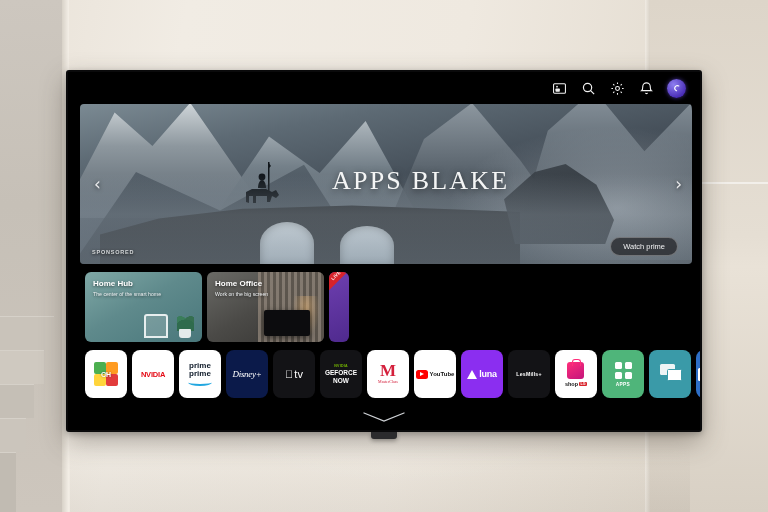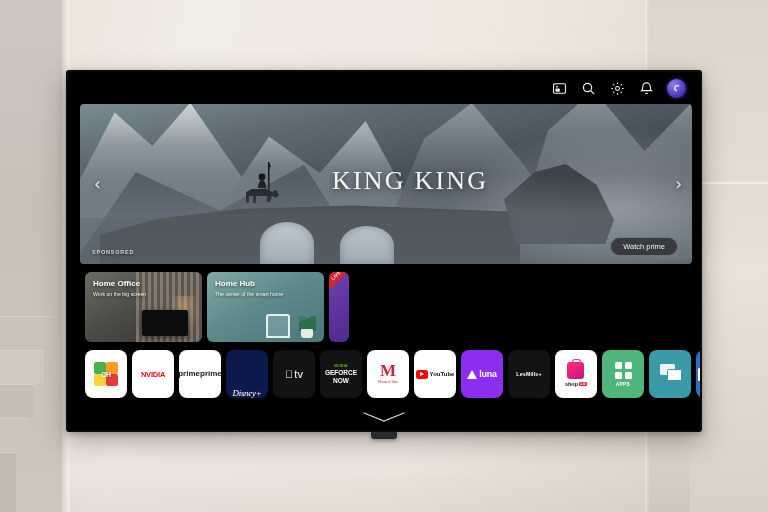--- a/index.html
+++ b/index.html
@@ -313,23 +313,23 @@
   .ch-sq.o { right:0; top:0; background:#ff9b21; }
   .ch-sq.y { left:0; bottom:0; background:#ffd43b; }
   .ch-sq.r { right:0; bottom:0; background:#e23b3b;
     display:flex; align-items:center; justify-content:center; }
   .ch-lbl { position:absolute; left:50%; top:50%; transform:translate(-50%,-50%);
     font-size:7px; font-weight:bold; color:#fff; text-shadow:0 0 2px rgba(0,0,0,.5); }
 
   .nf { color:#e50914; font-size:7.5px; font-weight:bold; letter-spacing:-.2px; }
   .pv { color:#0f1b2a; font-size:8px; font-weight:bold; line-height:1; text-align:center; }
   .pv-smile { width:24px; height:7px; border-bottom:2px solid #22a7e0; border-radius:0 0 50% 50%; margin-top:1px; }
-  .app.prime-bg { background:#fff; flex-direction:row; }
-
-  .app.disney { background:#0b1a4a;align-items:flex-end; }
+  .app.prime-bg { background:#fff; flex-direction:column; }
+
+  .app.disney { background:#0b1a4a; }
   .disney-txt { color:#fff; font-family:"Liberation Serif", serif; font-style:italic;
     font-size:9px; letter-spacing:-.3px; }
 
   .atv { color:#fff; font-size:11px; display:flex; align-items:center; gap:1px; }
 
   .gfn { color:#fff; font-size:6.5px; font-weight:bold; text-align:center; line-height:1.12; }
   .gfn-nv { color:#76b900; font-size:3.6px; letter-spacing:.2px; margin-bottom:1px; }
 
   .mc { text-align:center; }
   .mc-m { color:#d4203c; font-family:"Liberation Serif", serif; font-size:17px; font-weight:bold; line-height:.85; }
@@ -459,46 +459,46 @@
             <path d="M36 0 l3 4 l-3 3z"></path>
           </g>
         </svg>
       </div>
 
       <div class="haze"></div>
 
       <div class="hero-arrow left">‹</div>
       <div class="hero-arrow right">›</div>
 
-      <div id="hero-title">KING KING</div>
+      <div id="hero-title">APPS BLAKE</div>
       <div id="sponsored">SPONSORED</div>
       <div id="watch-more">Watch prime</div>
     </div>
 
     <div id="cards">
 
 
 
+
+      <div class="card c-hub">
+        <div class="hb-chair"></div>
+        <div class="hb-plant">
+          <div class="hb-leaf"></div>
+          <div class="hb-pot"></div>
+        </div>
+        <div class="card-title">Home Hub</div>
+        <div class="card-sub">The center of the smart home</div>
+      </div>
 
       <div class="card c-office">
         <div class="of-blinds"></div>
         <div class="of-lamp"></div>
         <div class="of-tv"></div>
         <div class="card-title">Home Office</div>
         <div class="card-sub">Work on the big screen</div>
-      </div>
-
-      <div class="card c-hub">
-        <div class="hb-chair"></div>
-        <div class="hb-plant">
-          <div class="hb-leaf"></div>
-          <div class="hb-pot"></div>
-        </div>
-        <div class="card-title">Home Hub</div>
-        <div class="card-sub">The center of the smart home</div>
       </div>
 
       <div class="card partial">
         <div class="live-ribbon">LIVE</div>
 
       </div>
     </div>
 
     <div id="apps">
 

